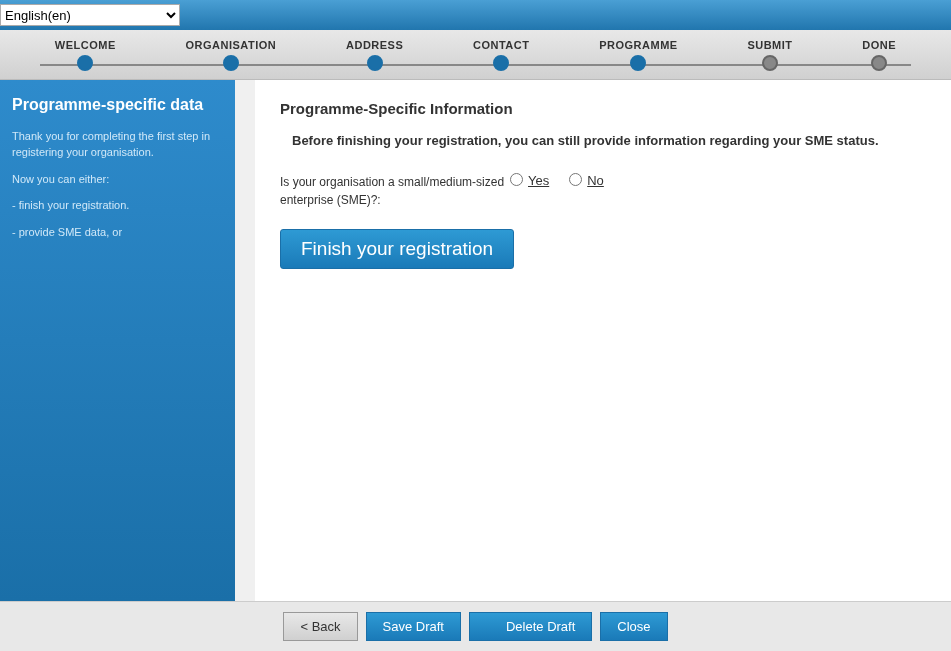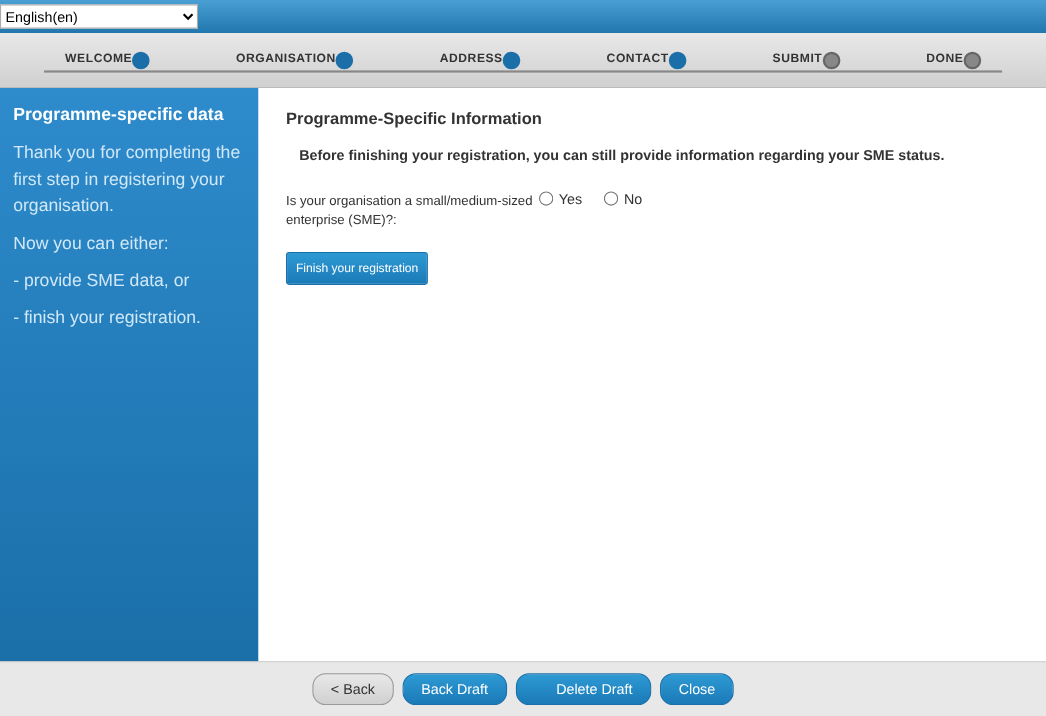--- a/index.html
+++ b/index.html
@@ -41,20 +41,21 @@
       position: absolute;
       top: 34px;
       left: 40px;
       right: 40px;
       height: 2px;
       background: #888;
       z-index: 0;
     }
     .step {
       display: flex;
+      flex-direction: column;
       align-items: center;
       position: relative;
       z-index: 1;
     }
     .step-label {
       font-size: 11px;
       font-weight: bold;
       color: #333;
       margin-bottom: 4px;
       text-transform: uppercase;
@@ -76,39 +77,40 @@
     }
     .step-dot.inactive {
       background: #888;
       border-color: #666;
     }
 
     
     .main-layout {
       display: flex;
       height: calc(651px - 30px - 50px - 50px);
+      gap: 20px;
     }
 
     
     .sidebar {
       width: 235px;
       background: linear-gradient(to bottom, #2e8bcc, #1a6fa8);
       color: white;
       padding: 15px 12px;
       flex-shrink: 0;
     }
     .sidebar h2 {
       font-size: 16px;
       font-weight: bold;
       color: white;
       margin-bottom: 12px;
       line-height: 1.3;
     }
     .sidebar p {
-      font-size: 16px;
+      font-size: 11px;
       color: #d0e8f8;
       margin-bottom: 10px;
       line-height: 1.5;
     }
 
     
     .content {
       flex: 1;
       background: white;
       padding: 20px 25px;
@@ -143,58 +145,59 @@
       flex-shrink: 0;
     }
     .radio-group {
       display: flex;
       align-items: center;
       gap: 20px;
       padding-top: 2px;
     }
     .radio-option {
       display: flex;
-      align-items: center;
+      align-items: flex-start;
       gap: 5px;
       font-size: 13px;
       color: #333;
       cursor: pointer;
+      text-decoration: underline;
     }
     .radio-option input[type="radio"] {
       margin: 0;
       cursor: pointer;
     }
 
     .finish-btn {
       background: linear-gradient(to bottom, #2e9ad4, #1a7ab8);
       color: white;
       border: 1px solid #1a6fa8;
-      padding: 8px 8px;
-      font-size: 11px;
+      padding: 8px 20px;
+      font-size: 19px;
       cursor: pointer;
       border-radius: 3px;
       margin-top: 10px;
       display: block;
     }
 
     
     .bottom-bar {
       height: 50px;
       background: #e8e8e8;
       border-top: 1px solid #ccc;
       display: flex;
       align-items: center;
       justify-content: center;
       gap: 8px;
     }
     .btn {
       padding: 6px 16px;
       font-size: 13px;
       cursor: pointer;
-      border-radius: 12px;
+      border-radius: 0;
       border: 1px solid #999;
     }
     .btn-back {
       background: linear-gradient(to bottom, #e8e8e8, #d0d0d0);
       color: #333;
     }
     .btn-save {
       background: linear-gradient(to bottom, #2e9ad4, #1a7ab8);
       color: white;
       border-color: #1a6fa8;
@@ -230,39 +233,43 @@
     <span class="step-label">ORGANISATION</span>
     <div class="step-dot completed"></div>
   </div>
   <div class="step">
     <span class="step-label">ADDRESS</span>
     <div class="step-dot completed"></div>
   </div>
   <div class="step">
     <span class="step-label">CONTACT</span>
     <div class="step-dot completed"></div>
+  </div>
+  <div class="step">
+    <span class="step-label">PROGRAMME</span>
+    <div class="step-dot active"></div>
   </div>
   <div class="step">
     <span class="step-label">SUBMIT</span>
     <div class="step-dot inactive"></div>
   </div>
   <div class="step">
     <span class="step-label">DONE</span>
     <div class="step-dot inactive"></div>
   </div>
 </div>
 
 <div class="main-layout">
 
   <div class="sidebar">
     <h2>Programme-specific data</h2>
     <p>Thank you for completing the first step in registering your organisation.</p>
     <p>Now you can either:</p>
+    <p>- finish your registration.</p>
     <p>- provide SME data, or</p>
-    <p>- finish your registration.</p>
   </div>
 
   <div class="content">
     <h2>Programme-Specific Information</h2>
     <p class="description">Before finishing your registration, you can still provide information regarding your SME status.</p>
 
     <div class="form-row">
       <div class="form-label">Is your organisation a small/medium-sized enterprise (SME)?:</div>
       <div class="radio-group">
         <label class="radio-option">
@@ -275,16 +282,16 @@
         </label>
       </div>
     </div>
 
     <button class="finish-btn">Finish your registration</button>
   </div>
 </div>
 
 <div class="bottom-bar">
   <button class="btn btn-back">&lt; Back</button>
-  <button class="btn btn-save">Back Draft</button>
+  <button class="btn btn-save">Save Draft</button>
   <button class="btn btn-delete">Delete Draft</button>
   <button class="btn btn-close">Close</button>
 </div>
 
 </body></html>

